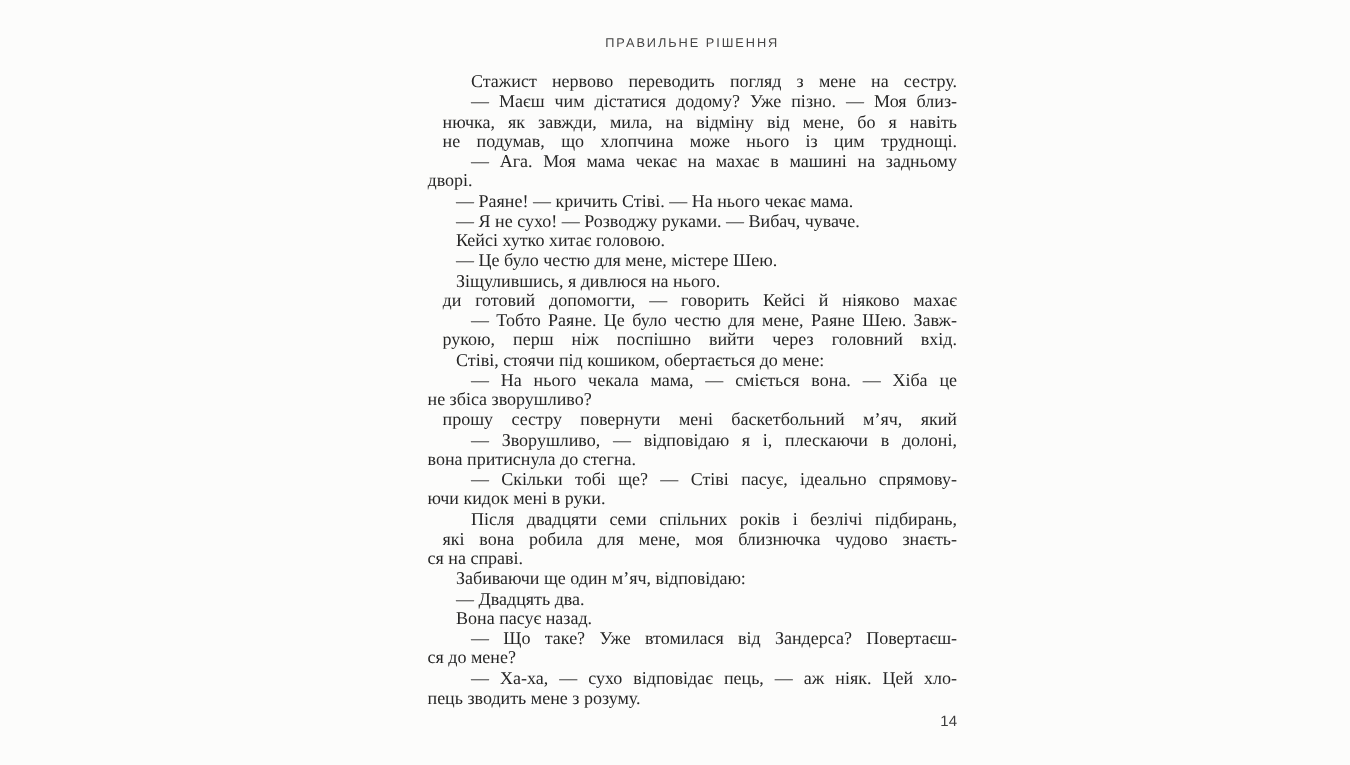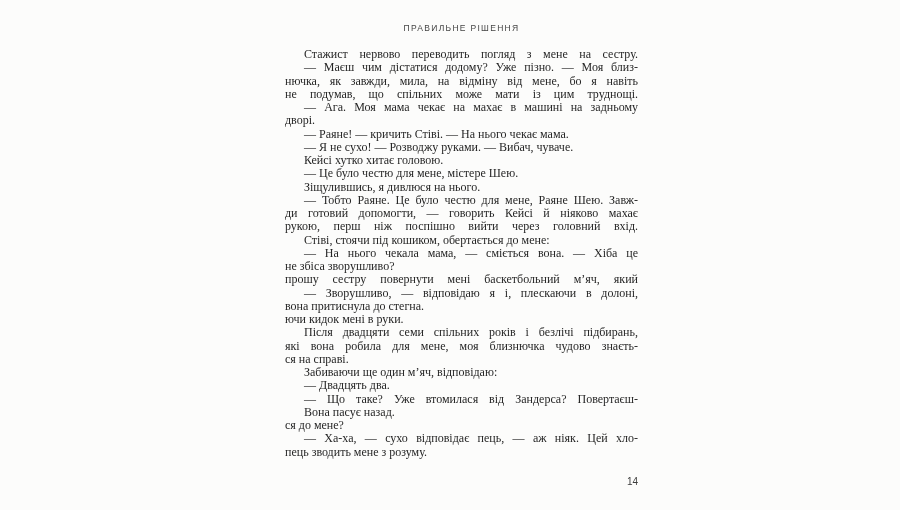--- a/index.html
+++ b/index.html
@@ -42,20 +42,21 @@
     white-space: normal;
     height: 13.25px;
     overflow: hidden;
   }
   .line.ind {
     padding-left: 19px;
   }
   .line.just {
     text-align: justify;
     text-align-last: justify;
+    margin-left: 10px;
   }
   .folio {
     position: absolute;
     left: 285px;
     top: 476px;
     width: 353px;
     text-align: right;
     font-family: "Liberation Sans", sans-serif;
     font-size: 10px;
     color: #3c3c3c;
@@ -64,44 +65,45 @@
 </head>
 <body>
 
 <div class="page">
   <div class="column">
     <div class="running-head">ПРАВИЛЬНЕ РІШЕННЯ</div>
     <div class="body-text">
         <div class="line ind just">Стажист нервово переводить погляд з мене на сестру.</div>
         <div class="line ind just">— Маєш чим дістатися додому? Уже пізно. — Моя близ-</div>
         <div class="line just">нючка, як завжди, мила, на відміну від мене, бо я навіть</div>
-        <div class="line just">не подумав, що спільних може мати із цим труднощі.</div>
+        <div class="line just">не подумав, що хлопчина може нього із цим труднощі.</div>
         <div class="line ind just">— Ага. Моя мама чекає на махає в машині на задньому</div>
         <div class="line">дворі.</div>
         <div class="line ind">— Раяне! — кричить Стіві. — На нього чекає мама.</div>
         <div class="line ind">— Я не сухо! — Розводжу руками. — Вибач, чуваче.</div>
         <div class="line ind">Кейсі хутко хитає головою.</div>
         <div class="line ind">— Це було честю для мене, містере Шею.</div>
         <div class="line ind">Зіщулившись, я дивлюся на нього.</div>
+        <div class="line just">ди готовий допомогти, — говорить Кейсі й ніяково махає</div>
         <div class="line ind just">— Тобто Раяне. Це було честю для мене, Раяне Шею. Завж-</div>
-        <div class="line just">ди готовий допомогти, — говорить Кейсі й ніяково махає</div>
         <div class="line just">рукою, перш ніж поспішно вийти через головний вхід.</div>
         <div class="line ind">Стіві, стоячи під кошиком, обертається до мене:</div>
         <div class="line ind just">— На нього чекала мама, — сміється вона. — Хіба це</div>
         <div class="line">не збіса зворушливо?</div>
         <div class="line just">прошу сестру повернути мені баскетбольний м’яч, який</div>
         <div class="line ind just">— Зворушливо, — відповідаю я і, плескаючи в долоні,</div>
         <div class="line">вона притиснула до стегна.</div>
+        <div class="line ind just">— Скільки тобі ще? — Стіві пасує, ідеально спрямову-</div>
         <div class="line">ючи кидок мені в руки.</div>
         <div class="line ind just">Після двадцяти семи спільних років і безлічі підбирань,</div>
         <div class="line just">які вона робила для мене, моя близнючка чудово знаєть-</div>
         <div class="line">ся на справі.</div>
         <div class="line ind">Забиваючи ще один м’яч, відповідаю:</div>
         <div class="line ind">— Двадцять два.</div>
+        <div class="line ind">Вона пасує назад.</div>
         <div class="line ind just">— Що таке? Уже втомилася від Зандерса? Повертаєш-</div>
-        <div class="line ind">Вона пасує назад.</div>
         <div class="line">ся до мене?</div>
         <div class="line ind just">— Ха-ха, — сухо відповідає пець, — аж ніяк. Цей хло-</div>
         <div class="line">пець зводить мене з розуму.</div>
       </div>
   </div>
   <div class="folio">14</div>
 </div>
 
 </body></html>

